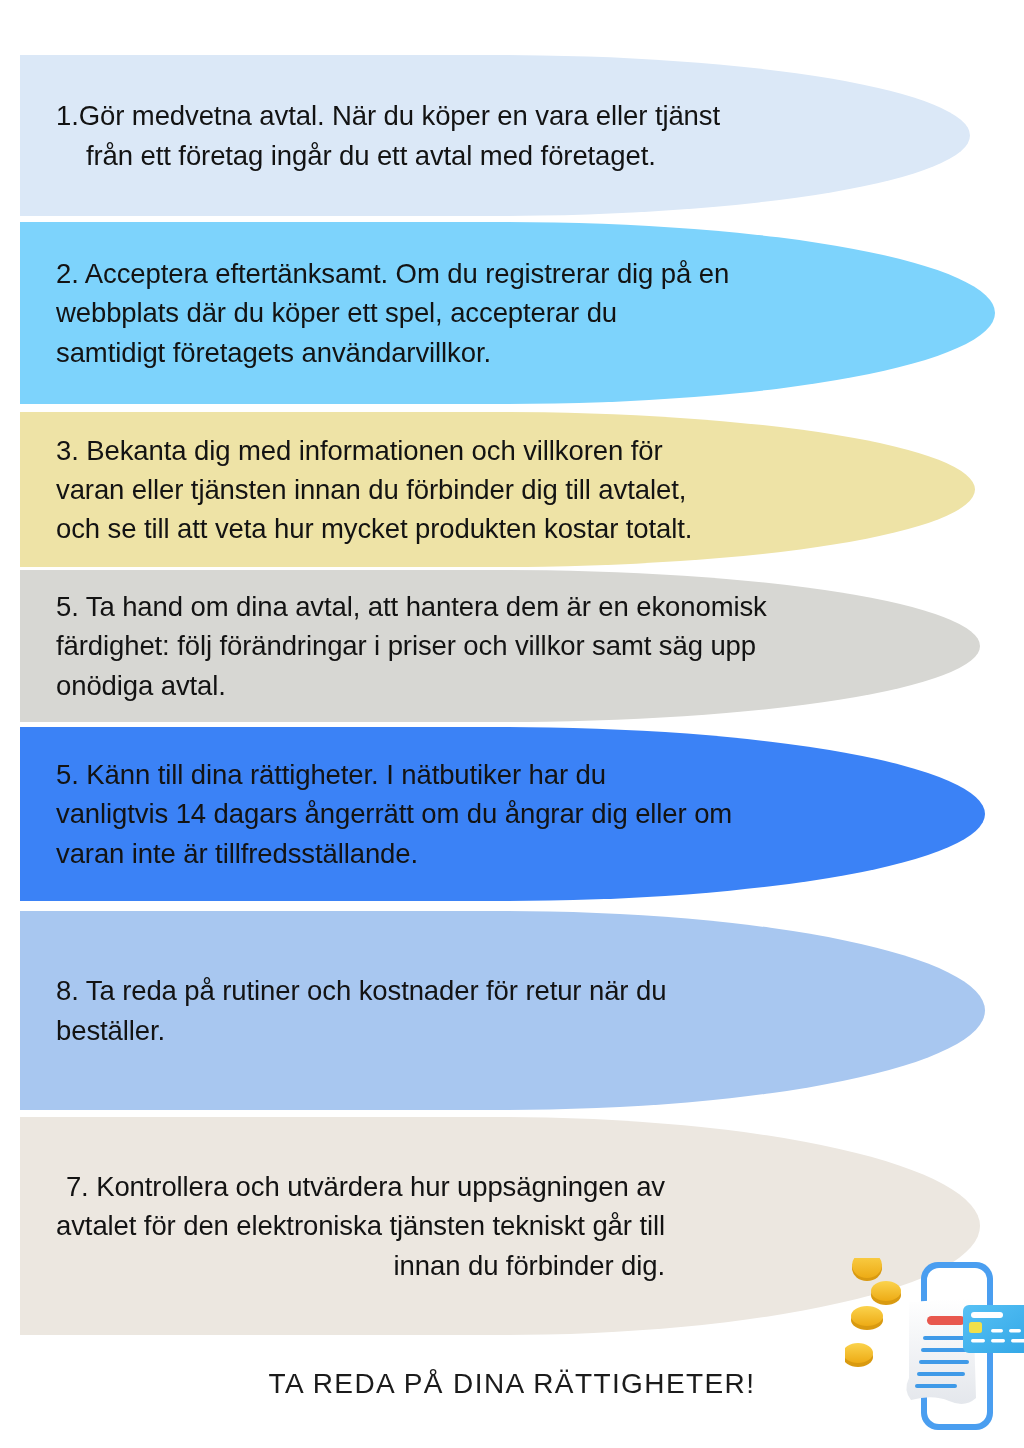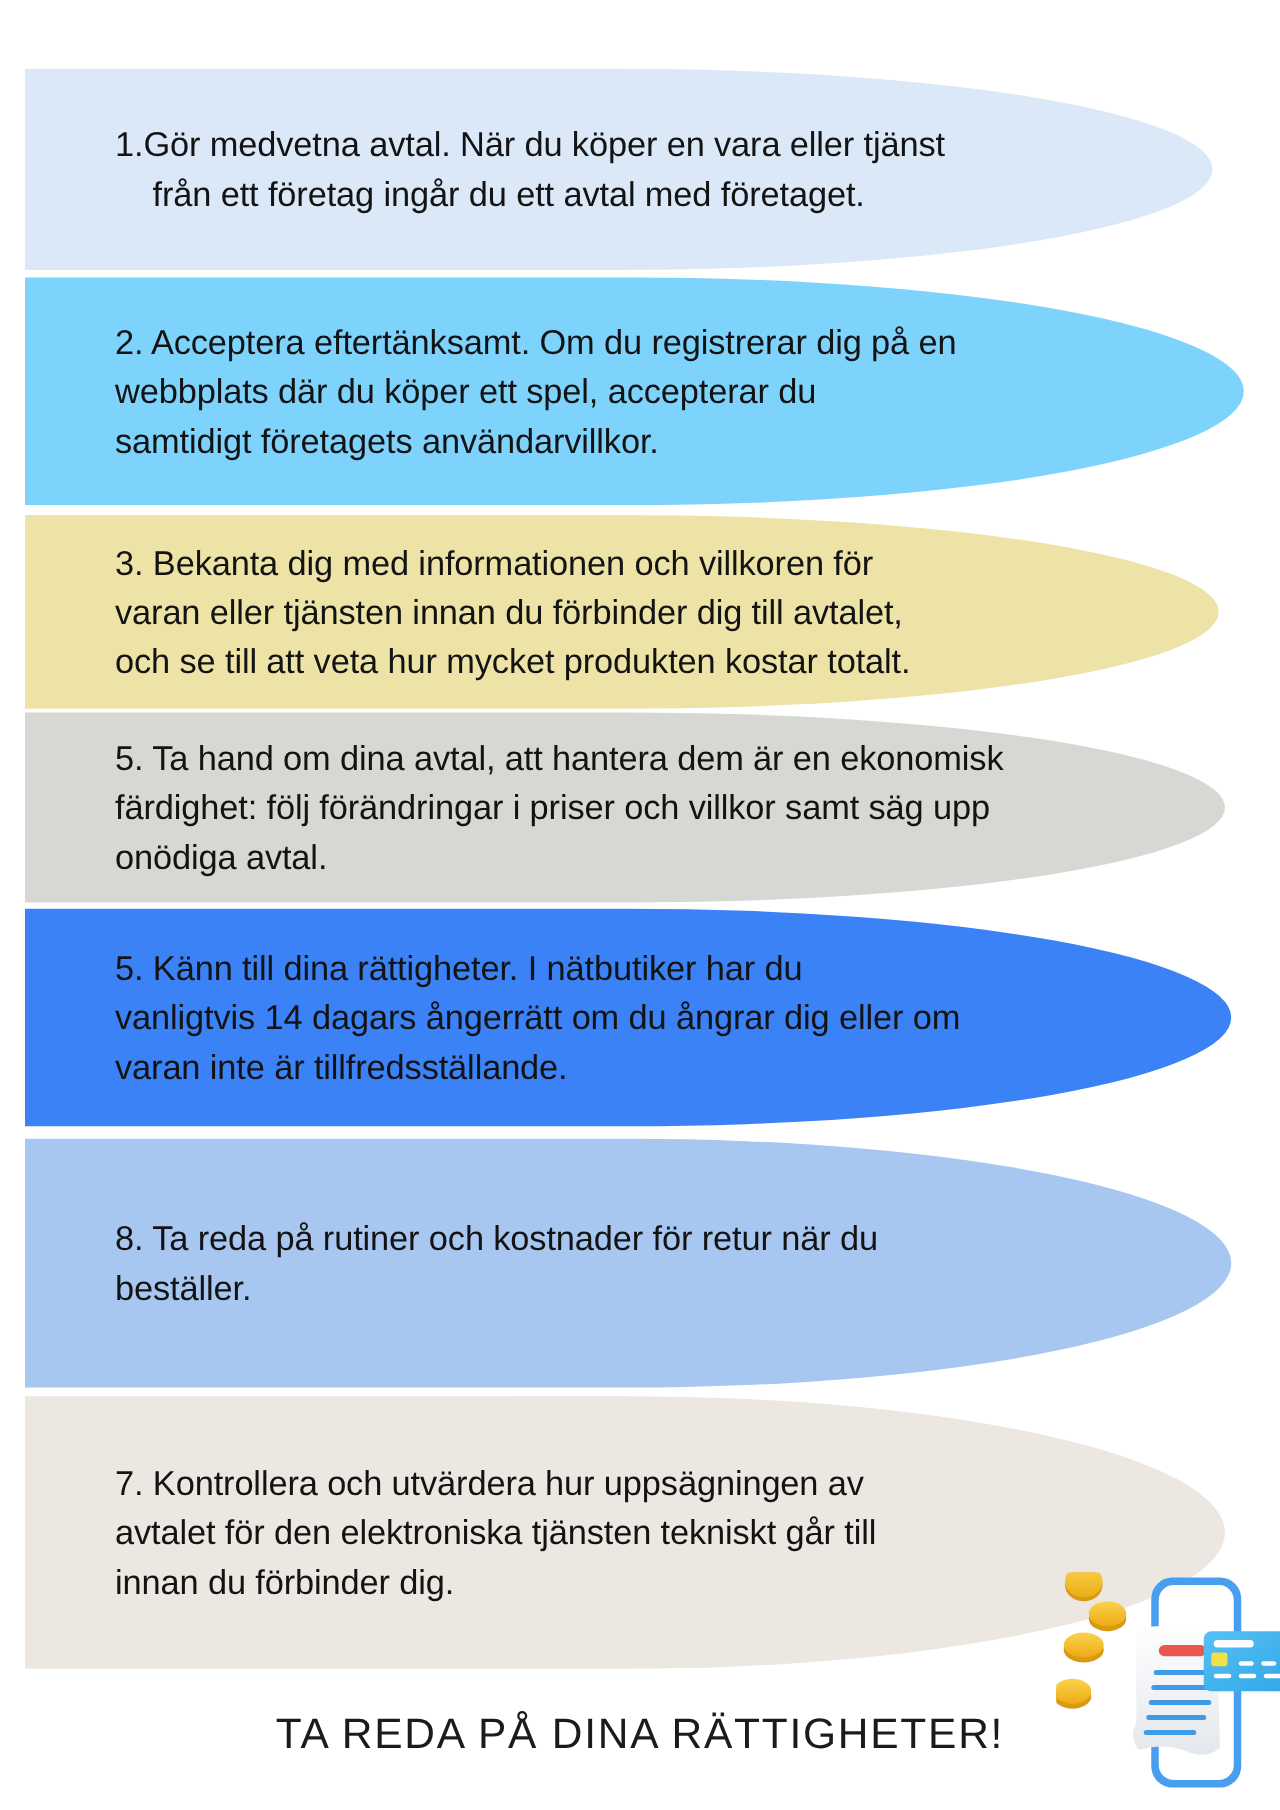--- a/index.html
+++ b/index.html
@@ -26,21 +26,21 @@
 
   .tip-block {
     position: absolute;
     left: 20px;
     display: flex;
     align-items: center;
     border-top-right-radius: 50% 50%;
     border-bottom-right-radius: 50% 50%;
     border-top-left-radius: 0;
     border-bottom-left-radius: 0;
-    padding-left: 72px;
+    padding-left: 36px;
     padding-right: 110px;
   }
 
   .tip-text {
     font-size: 27.5px;
     line-height: 1.42;
     color: #131313;
     letter-spacing: -0.1px;
     white-space: pre-line;
     font-weight: 400;
@@ -50,21 +50,21 @@
     padding-left: 30px;
     text-indent: -30px;
   }
 
   #footer-caption {
     position: absolute;
     left: 0;
     right: 0;
     top: 1368px;
     text-align: center;
-    font-size: 34px;
+    font-size: 28px;
     letter-spacing: 1.4px;
     color: #1b1b1b;
     font-weight: 400;
   }
 
   
   #illustration {
     position: absolute;
     left: 845px;
     top: 1258px;
@@ -105,21 +105,21 @@
     <div class="tip-text">5. Känn till dina rättigheter. I nätbutiker har du
 vanligtvis 14 dagars ångerrätt om du ångrar dig eller om
 varan inte är tillfredsställande.</div>
   </div>
 
   <div class="tip-block" id="tb6" style="top: 911px; height: 199px; width: 965px; background: rgb(168, 199, 240);">
     <div class="tip-text">8. Ta reda på rutiner och kostnader för retur när du
 beställer.</div>
   </div>
 
-  <div class="tip-block" id="tb7" style="top: 1117px; height: 218px; width: 960px; background: rgb(236, 231, 224);">
+  <div class="tip-block" id="tb7" style="top: 1117px; height: 218px; width: 960px; background: rgb(236, 231, 224); text-align: right;">
     <div class="tip-text">7. Kontrollera och utvärdera hur uppsägningen av
 avtalet för den elektroniska tjänsten tekniskt går till
 innan du förbinder dig.</div>
   </div>
 
   <div id="illustration">
     <svg width="185" height="190" viewBox="0 0 185 190" xmlns="http://www.w3.org/2000/svg">
       <defs>
         <linearGradient id="coinG" x1="0" y1="0" x2="0" y2="1">
           <stop offset="0%" stop-color="#fbd34d"></stop>

